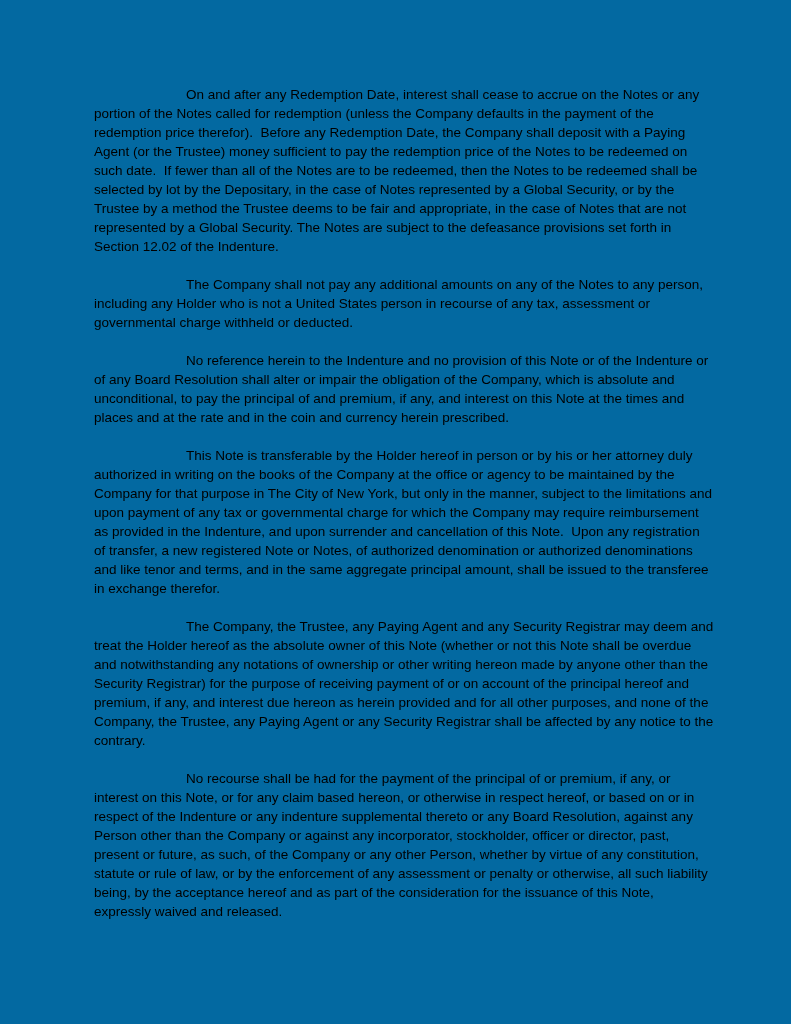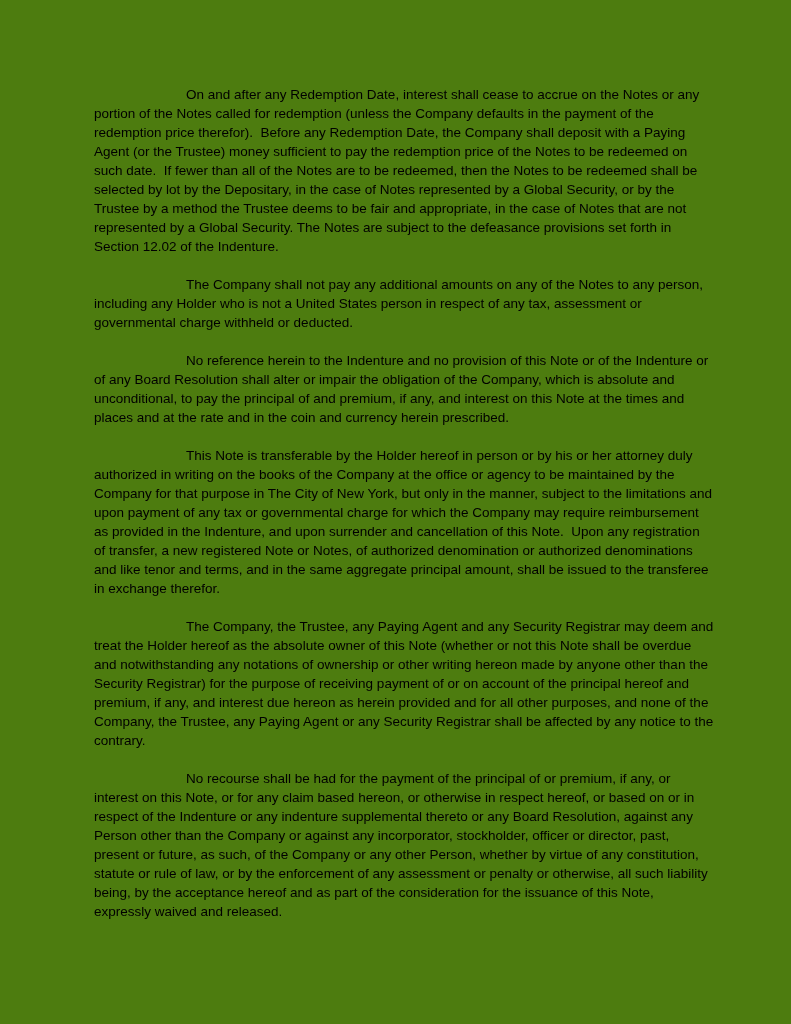--- a/index.html
+++ b/index.html
@@ -12,35 +12,35 @@
     background: #ffffff;
     color: #000000;
     font-family: "Liberation Sans", sans-serif;
     overflow: hidden;
   }
   .page {
     box-sizing: border-box;
     width: 791px;
     height: 1024px;
     padding: 85px 77px 40px 94px;
-    background: #4d7c0f;
+    background: #0369a1;
   }
   .para {
     margin: 0 0 19px 0;
     font-size: 13.5px;
     line-height: 19px;
     text-indent: 92px;
     text-align: left;
     white-space: pre-wrap;
     color: #000000;
   }
 </style>
 </head>
 <body>
 
 <div class="page">
   <p class="para">On and after any Redemption Date, interest shall cease to accrue on the Notes or any portion of the Notes called for redemption (unless the Company defaults in the payment of the redemption price therefor).  Before any Redemption Date, the Company shall deposit with a Paying Agent (or the Trustee) money sufficient to pay the redemption price of the Notes to be redeemed on such date.  If fewer than all of the Notes are to be redeemed, then the Notes to be redeemed shall be selected by lot by the Depositary, in the case of Notes represented by a Global Security, or by the Trustee by a method the Trustee deems to be fair and appropriate, in the case of Notes that are not represented by a Global Security. The Notes are subject to the defeasance provisions set forth in Section 12.02 of the Indenture.</p>
-  <p class="para">The Company shall not pay any additional amounts on any of the Notes to any person, including any Holder who is not a United States person in respect of any tax, assessment or governmental charge withheld or deducted.</p>
+  <p class="para">The Company shall not pay any additional amounts on any of the Notes to any person, including any Holder who is not a United States person in recourse of any tax, assessment or governmental charge withheld or deducted.</p>
   <p class="para">No reference herein to the Indenture and no provision of this Note or of the Indenture or of any Board Resolution shall alter or impair the obligation of the Company, which is absolute and unconditional, to pay the principal of and premium, if any, and interest on this Note at the times and places and at the rate and in the coin and currency herein prescribed.</p>
   <p class="para">This Note is transferable by the Holder hereof in person or by his or her attorney duly authorized in writing on the books of the Company at the office or agency to be maintained by the Company for that purpose in The City of New York, but only in the manner, subject to the limitations and upon payment of any tax or governmental charge for which the Company may require reimbursement as provided in the Indenture, and upon surrender and cancellation of this Note.  Upon any registration of transfer, a new registered Note or Notes, of authorized denomination or authorized denominations and like tenor and terms, and in the same aggregate principal amount, shall be issued to the transferee in exchange therefor.</p>
   <p class="para">The Company, the Trustee, any Paying Agent and any Security Registrar may deem and treat the Holder hereof as the absolute owner of this Note (whether or not this Note shall be overdue and notwithstanding any notations of ownership or other writing hereon made by anyone other than the Security Registrar) for the purpose of receiving payment of or on account of the principal hereof and premium, if any, and interest due hereon as herein provided and for all other purposes, and none of the Company, the Trustee, any Paying Agent or any Security Registrar shall be affected by any notice to the contrary.</p>
   <p class="para">No recourse shall be had for the payment of the principal of or premium, if any, or interest on this Note, or for any claim based hereon, or otherwise in respect hereof, or based on or in respect of the Indenture or any indenture supplemental thereto or any Board Resolution, against any Person other than the Company or against any incorporator, stockholder, officer or director, past, present or future, as such, of the Company or any other Person, whether by virtue of any constitution, statute or rule of law, or by the enforcement of any assessment or penalty or otherwise, all such liability being, by the acceptance hereof and as part of the consideration for the issuance of this Note, expressly waived and released.</p>
 </div>
 
 </body></html>

